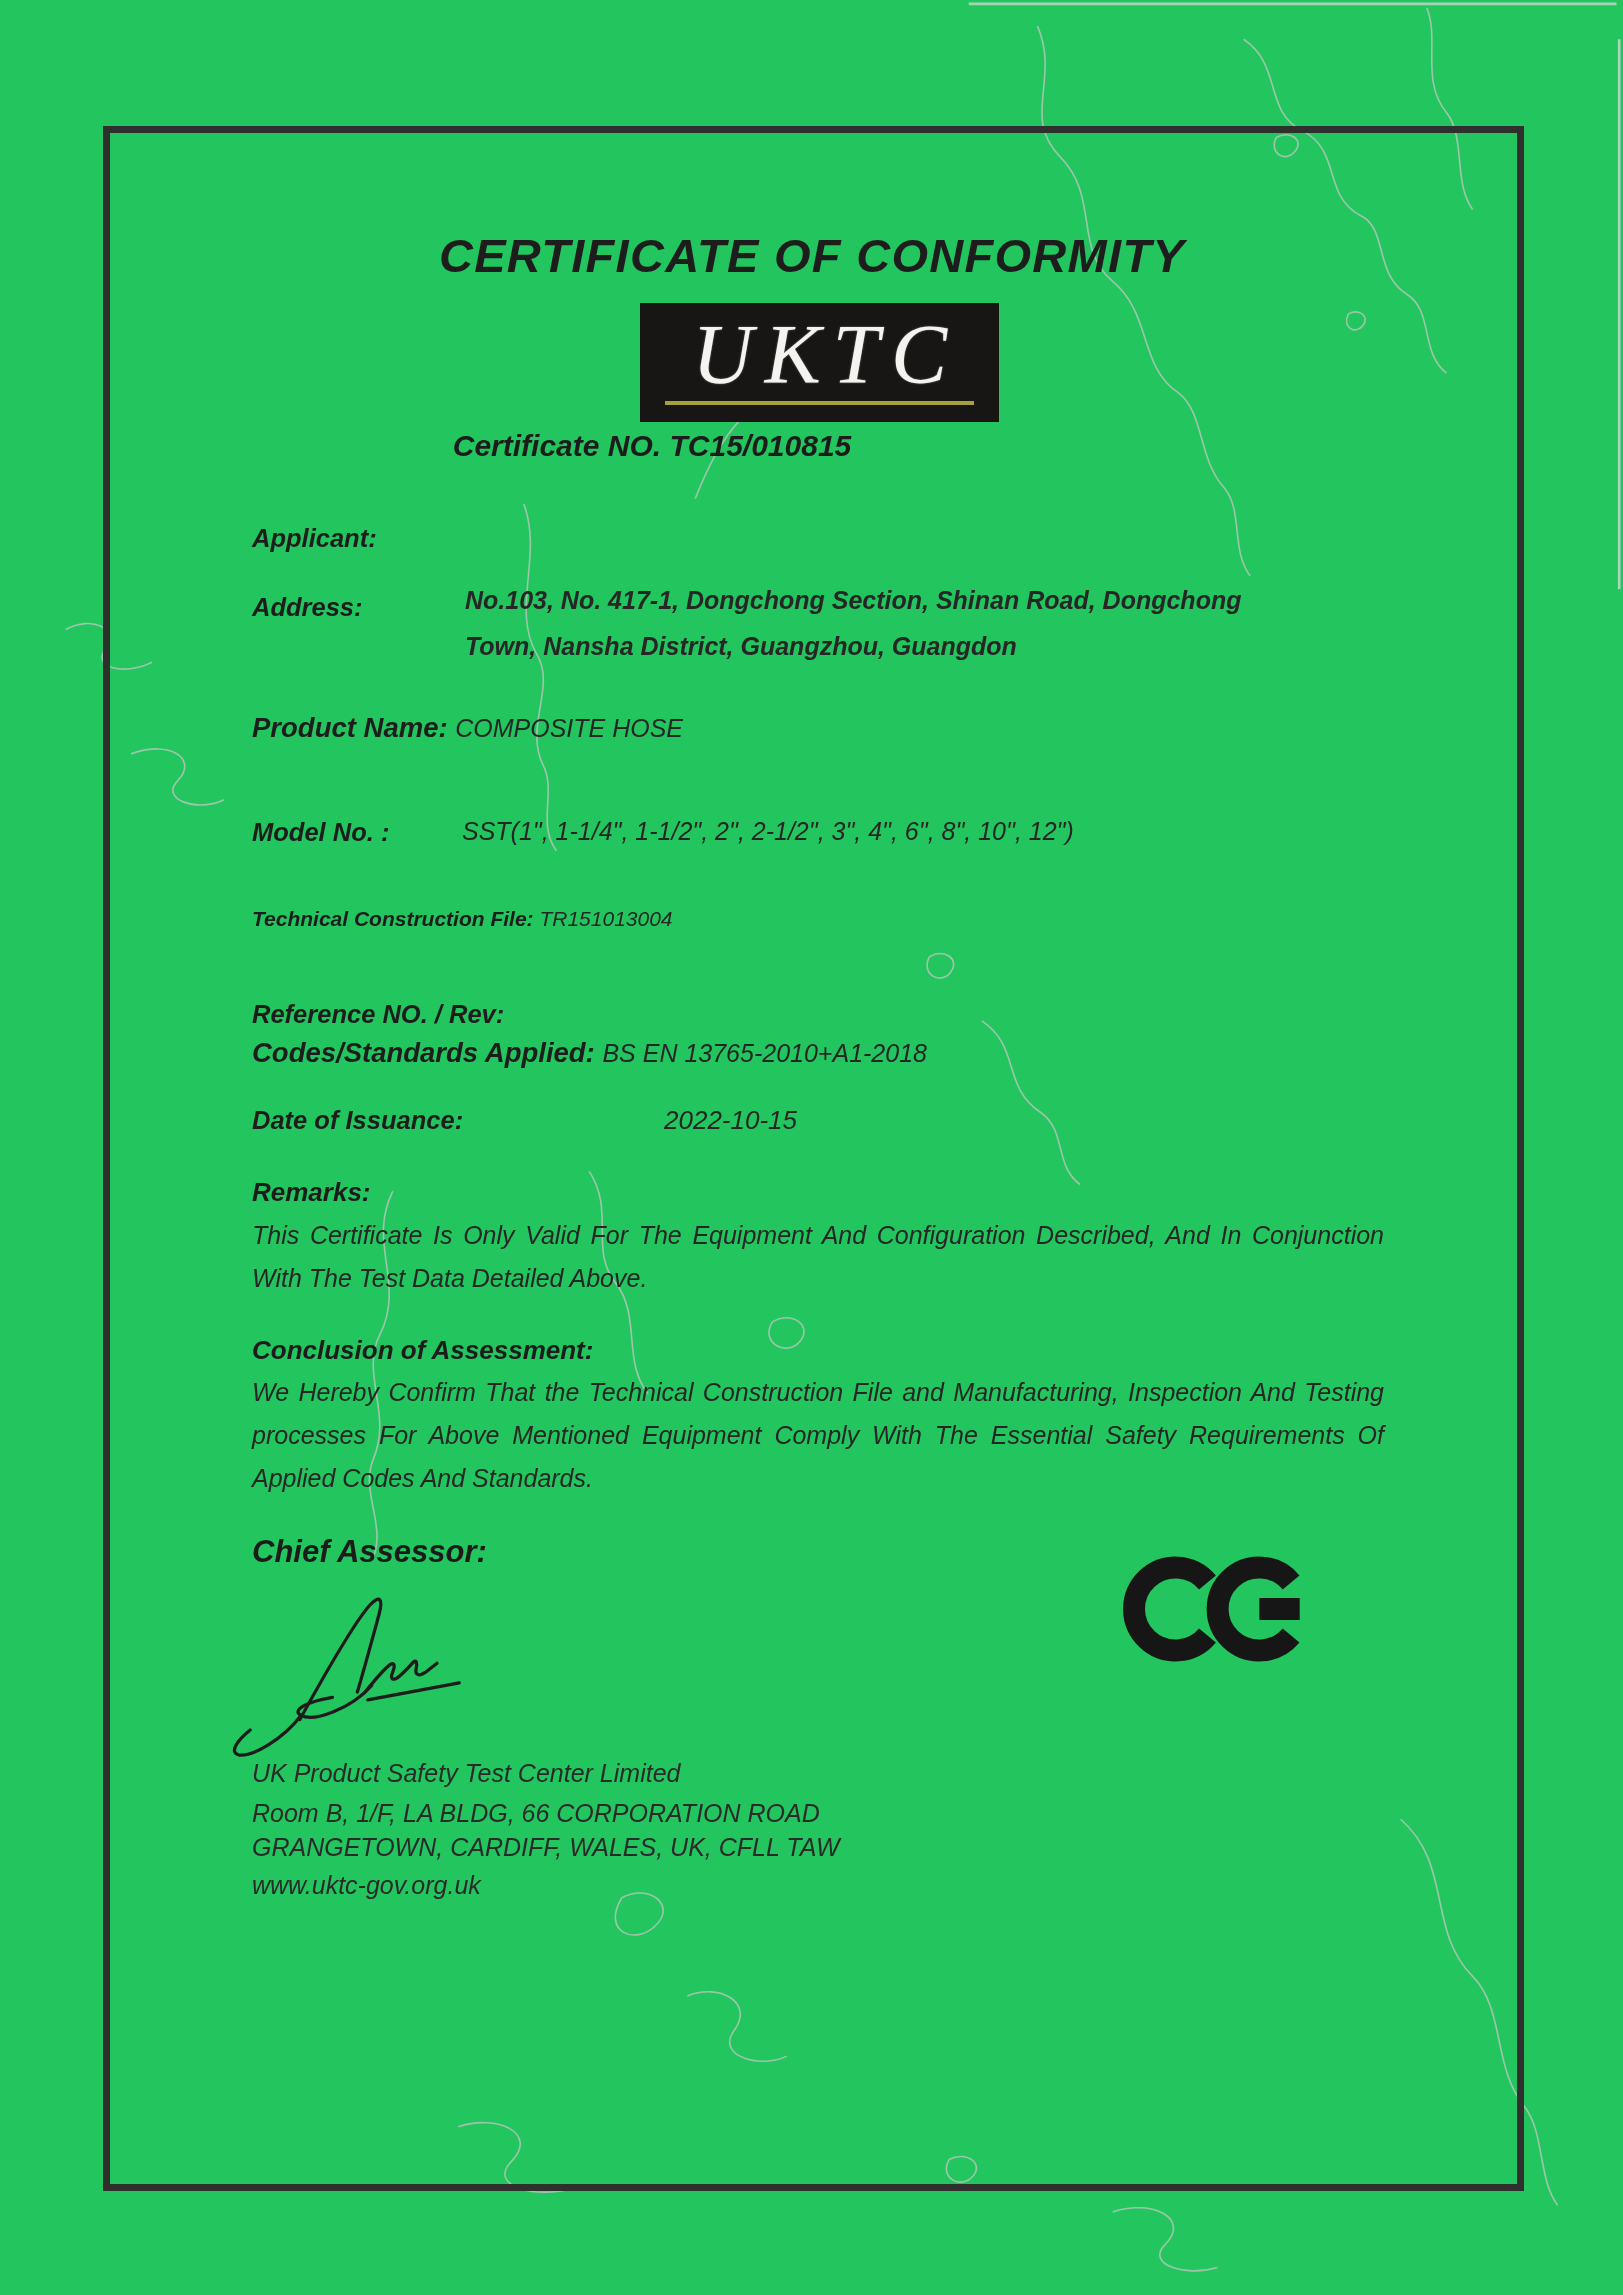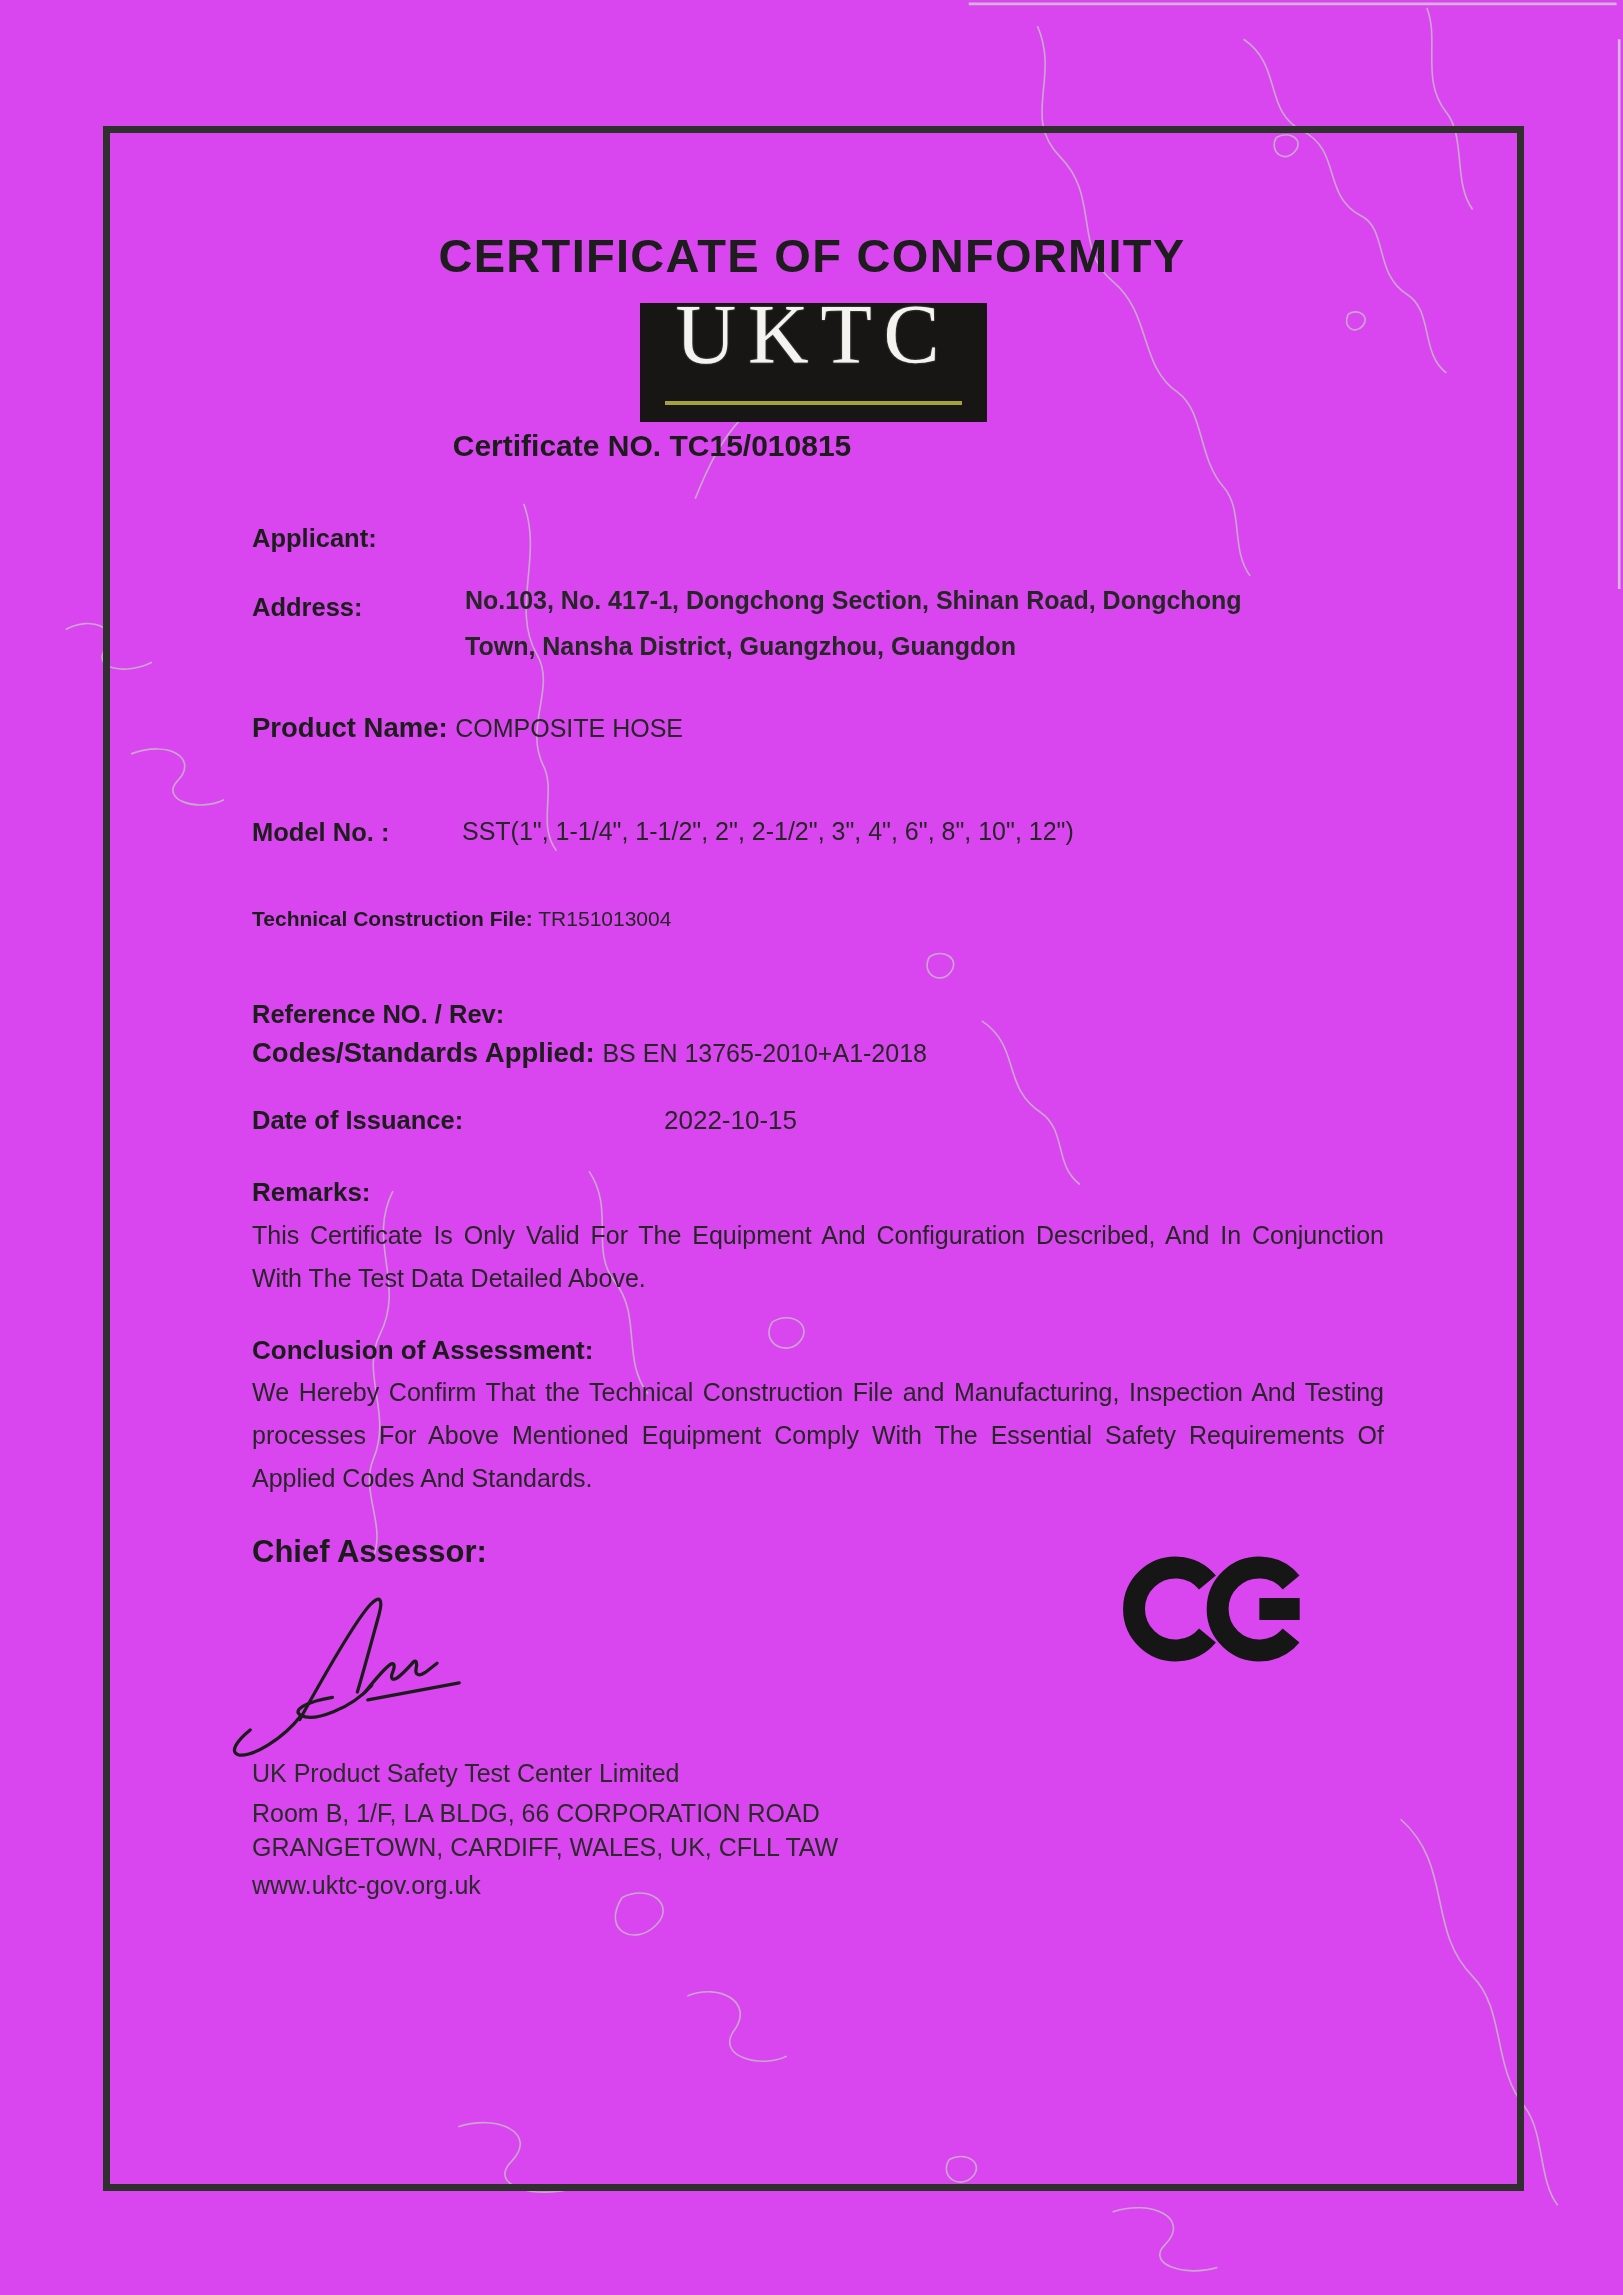--- a/index.html
+++ b/index.html
@@ -4,24 +4,25 @@
 <style>
   html, body {
     margin: 0;
     padding: 0;
     background: #f3f2f0;
   }
   .canvas {
     position: relative;
     width: 1624px;
     height: 2295px;
-    background: #d946ef;
+    background: #22c55e;
     overflow: hidden;
     font-family: "Liberation Sans", sans-serif;
     color: #242424;
+    font-style: italic;
   }
   .page-border {
     position: absolute;
     left: 103px;
     top: 126px;
     width: 1407px;
     height: 2051px;
     border: 7.2px solid #2f2f2d;
   }
   .watermark-svg {
@@ -43,22 +44,23 @@
     color: #1d1d1d;
   }
   .logo-box {
     position: absolute;
     left: 640px;
     top: 303px;
     width: 347px;
     height: 119px;
     background: #171615;
     display: flex;
-    align-items: flex-start;
+    align-items: center;
     justify-content: center;
+    padding-left: 12px;
   }
   .logo-text {
     font-family: "Liberation Serif", serif;
     font-size: 84px;
     letter-spacing: 11.8px;
     color: #f4f3ef;
     margin-top: -17px;
     text-shadow: 0 0 2px rgba(255,255,255,0.45);
   }
   .logo-underline {

